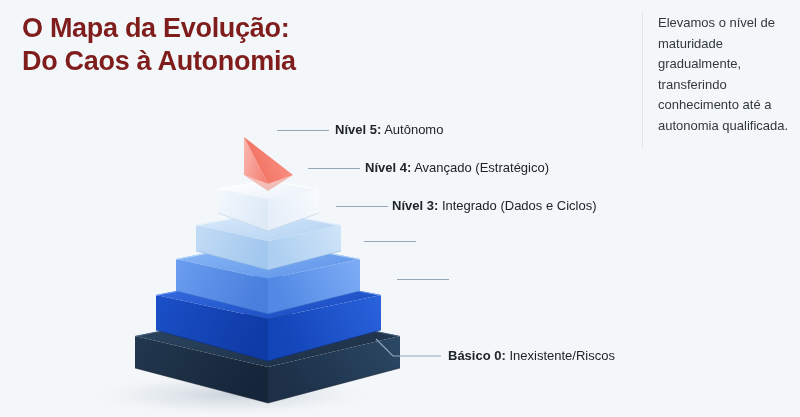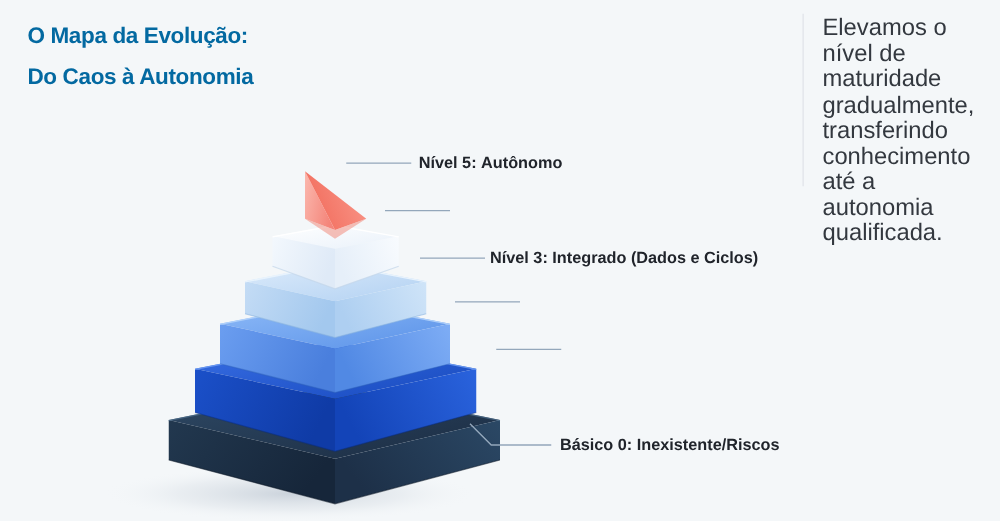--- a/index.html
+++ b/index.html
@@ -11,36 +11,36 @@
     position:relative;
   }
 
   
   #title-block {
     position:absolute;
     left:22px; top:12px;
     width:600px;
   }
   #title-block .line {
-    font-size:18px;
+    font-size:27px;
     font-weight:bold;
-    color:#0369a1;
+    color:#7f1d1d;
     line-height:33px;
     letter-spacing:-0.3px;
     white-space:nowrap;
   }
 
   
   #sidebar {
     position:absolute;
     left:658px; top:13px;
     width:132px;
   }
   #sidebar .para {
-    font-size:19px;
+    font-size:13px;
     color:#33383f;
     line-height:20.5px;
   }
   #divider {
     position:absolute;
     left:642px; top:11px;
     width:1px; height:138px;
     background:#dfe4e9;
   }
 
@@ -65,21 +65,21 @@
     background:#93a7bb;
   }
   .label {
     position:absolute;
     font-size:13px;
     color:#20242b;
     white-space:nowrap;
     line-height:14px;
   }
   .label b { font-weight:bold;text-align:right; }
-  .label span.desc { font-weight:bold; }
+  .label span.desc { font-weight:normal; }
 </style>
 </head>
 <body>
 
 <div id="title-block">
   <div class="line">O Mapa da Evolução:</div>
   <div class="line">Do Caos à Autonomia</div>
 </div>
 
 <div id="divider"></div>
@@ -230,20 +230,24 @@
 
 <div id="callouts">
 
   <div class="leader" style="left:277px; top:130px; width:52px;"></div>
   <div class="label" style="left:335px; top:123px;">
     <b>Nível 5:</b>
     <span class="desc">Autônomo</span>
   </div>
 
   <div class="leader" style="left:308px; top:168px; width:52px;"></div>
+  <div class="label" style="left:365px; top:161px;">
+    <b>Nível 4:</b>
+    <span class="desc">Avançado (Estratégico)</span>
+  </div>
 
   <div class="leader" style="left:336px; top:206px; width:52px;"></div>
   <div class="label" style="left:392px; top:199px;">
     <b>Nível 3:</b>
     <span class="desc">Integrado (Dados e Ciclos)</span>
   </div>
 
   <div class="leader" style="left:364px; top:241px; width:52px;"></div>
 
   <div class="leader" style="left:397px; top:279px; width:52px;"></div>

